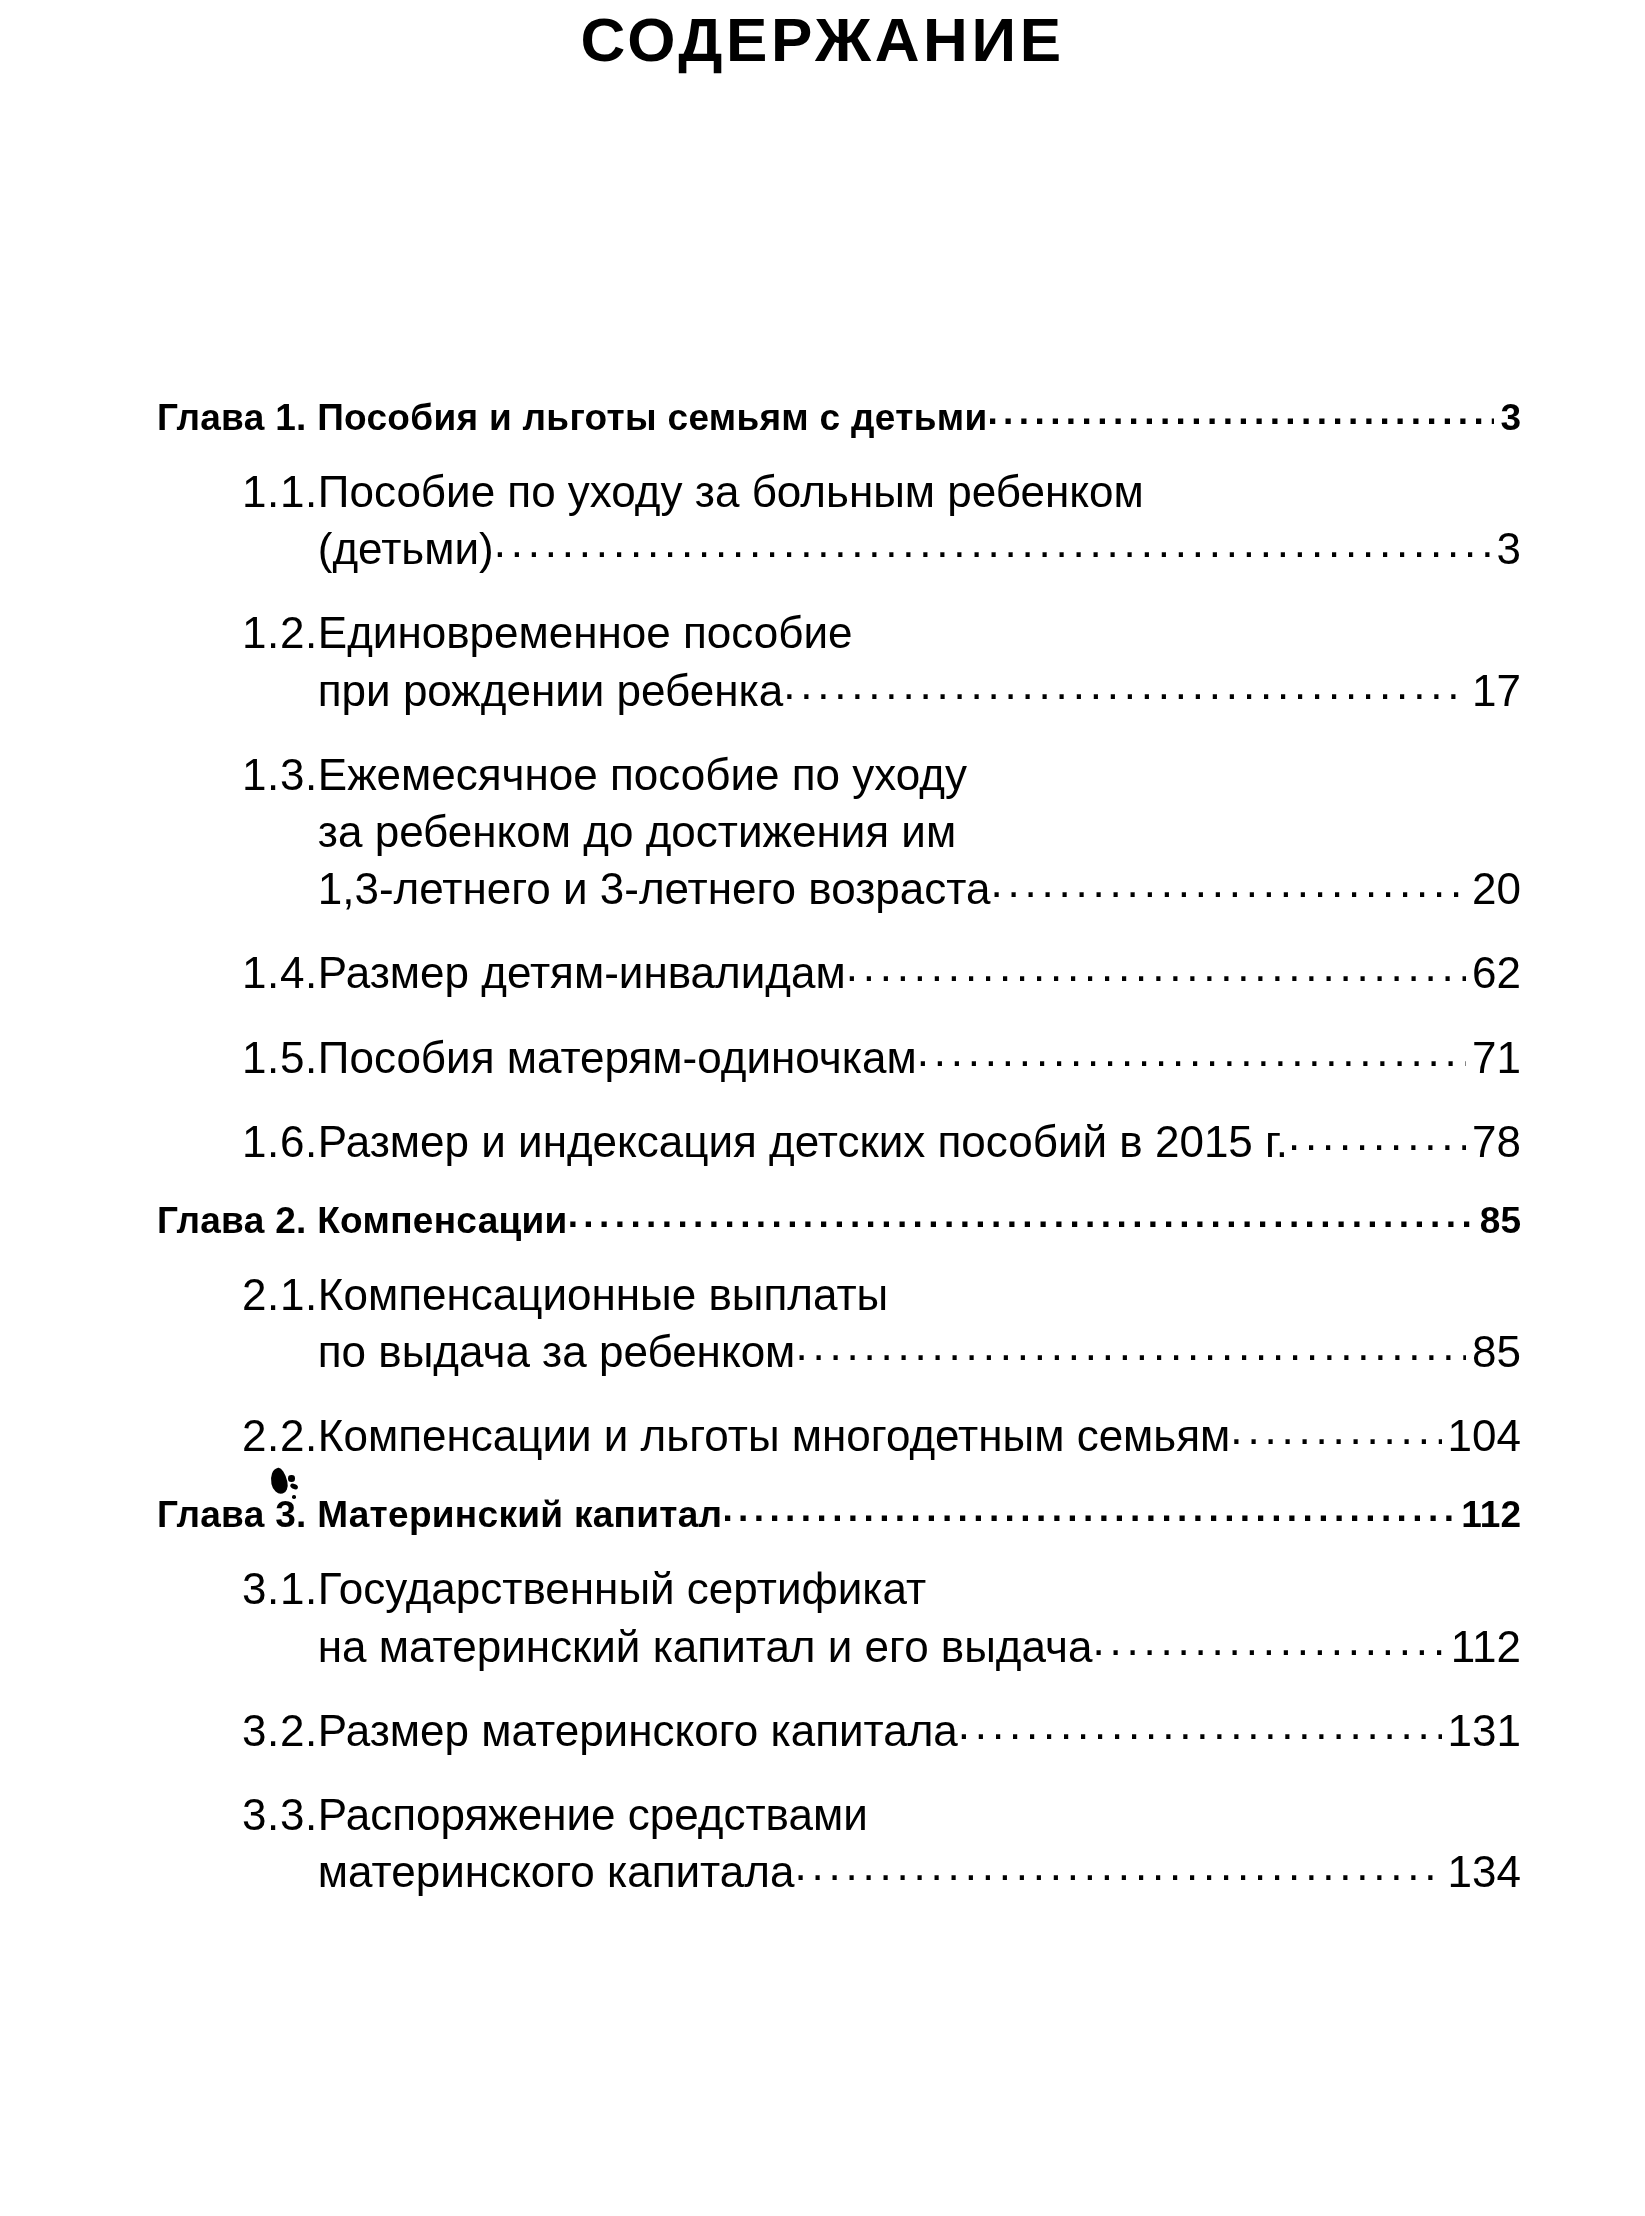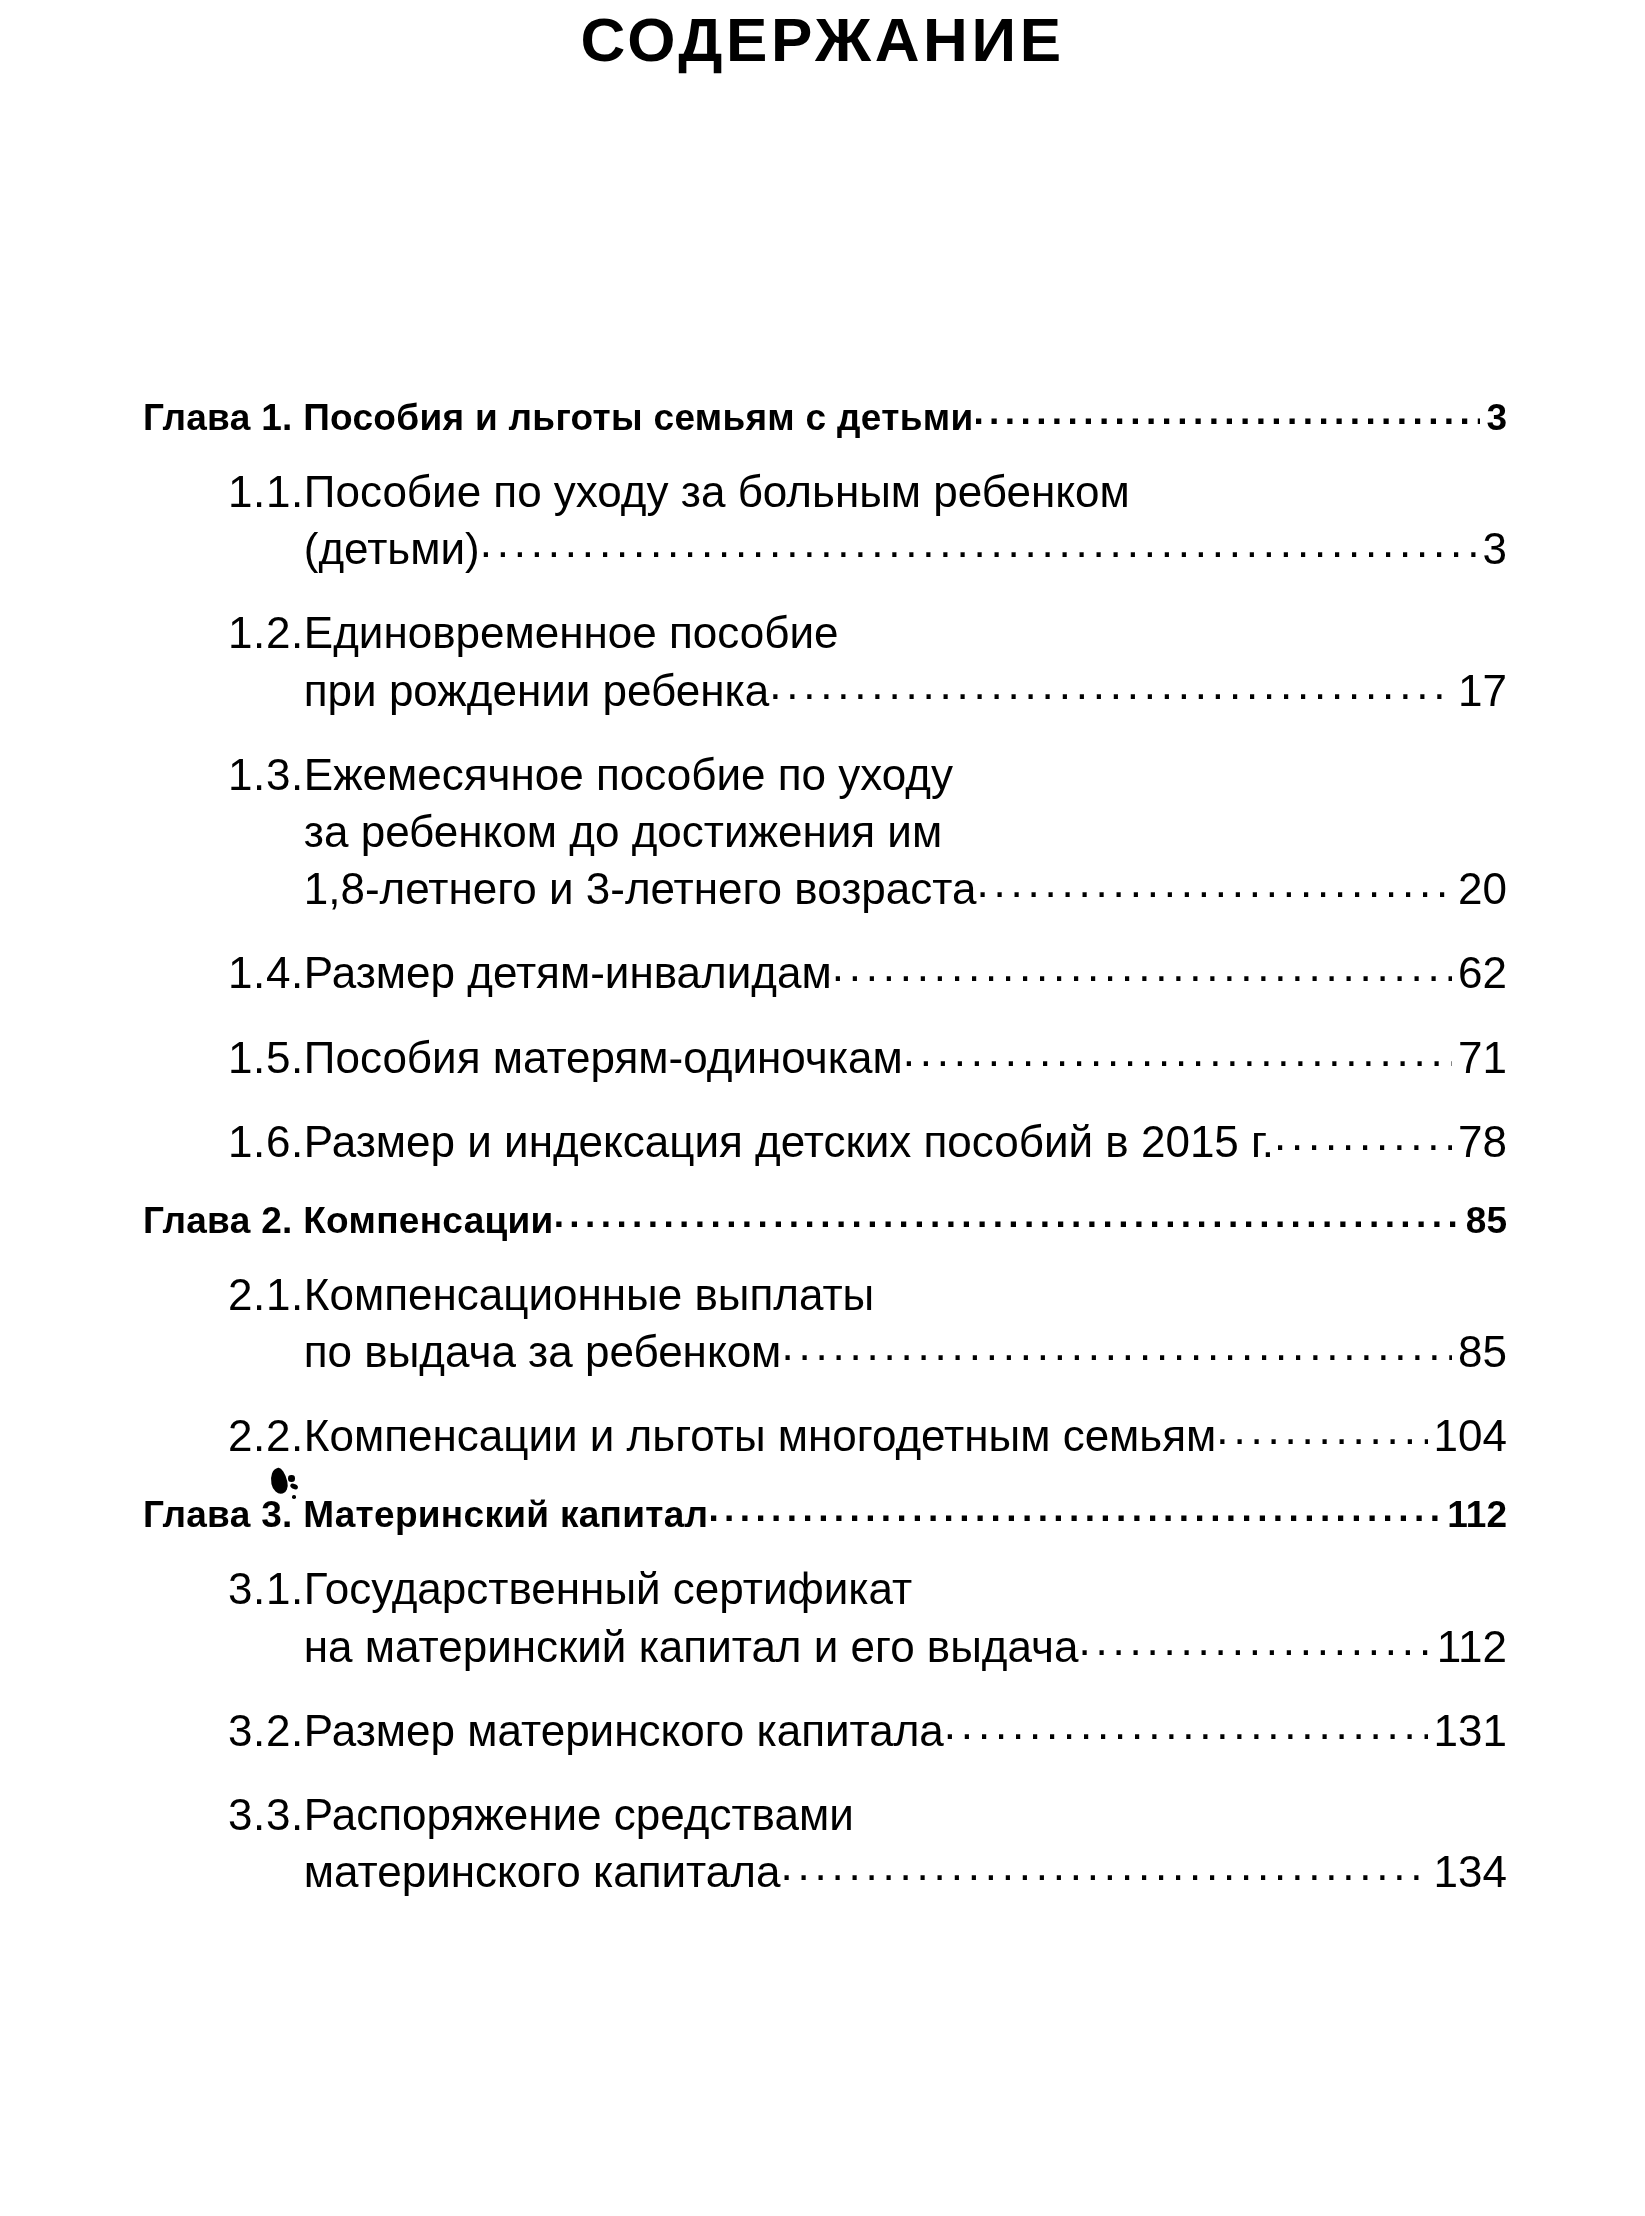--- a/index.html
+++ b/index.html
@@ -33,21 +33,21 @@
     font-weight: 700;
     letter-spacing: 3.6px;
     line-height: 1.15;
     white-space: nowrap;
   }
 
   
   .toc-body {
     position: absolute;
     top: 393px;
-    left: 143px;
+    left: 157px;
     width: 1364px; 
   }
 
   
   .chapter-row {
     display: flex;
     align-items: baseline;
     font-size: 37px;
     font-weight: 700;
     line-height: 1.0;
@@ -205,21 +205,21 @@
       <div class="sub-entry">
         <span class="sub-num">1.3.</span>
         <span class="sub-lines">
           <div class="sub-line">
             <span class="sub-line-text">Ежемесячное пособие по уходу</span>
           </div>
           <div class="sub-line">
             <span class="sub-line-text">за ребенком до достижения им</span>
           </div>
           <div class="sub-line">
-            <span class="sub-line-text">1,8-летнего и 3-летнего возраста</span>
+            <span class="sub-line-text">1,3-летнего и 3-летнего возраста</span>
             <span class="leader"></span>
             <span class="page-num">20</span>
           </div>
         </span>
       </div>
       <div class="sub-entry">
         <span class="sub-num">1.4.</span>
         <span class="sub-lines">
           <div class="sub-line">
             <span class="sub-line-text">Размер детям-инвалидам</span>

